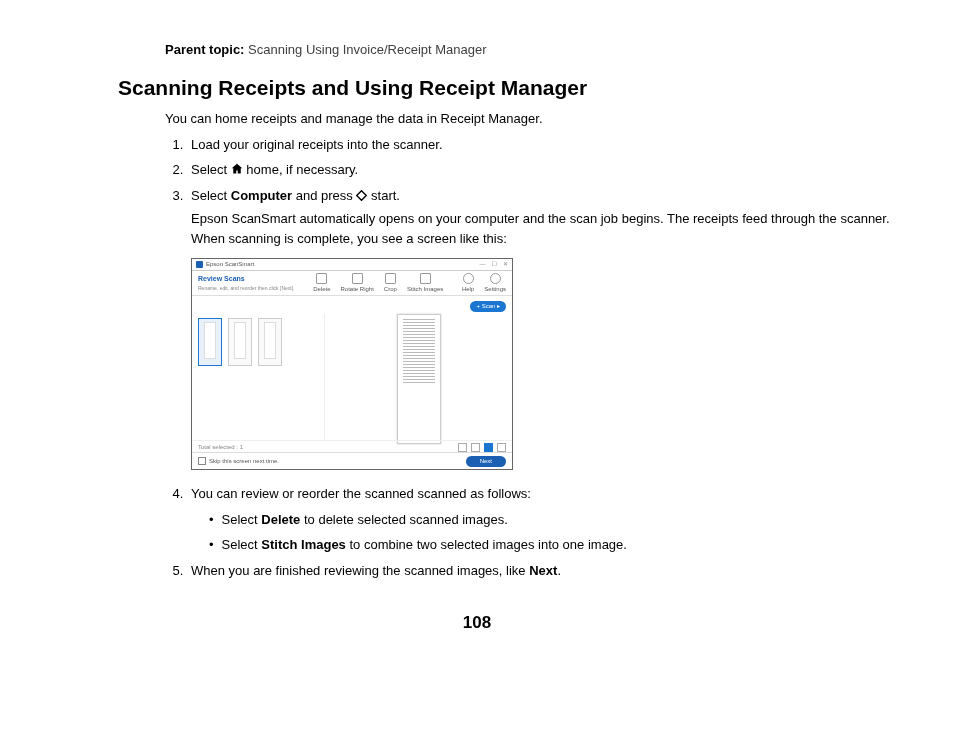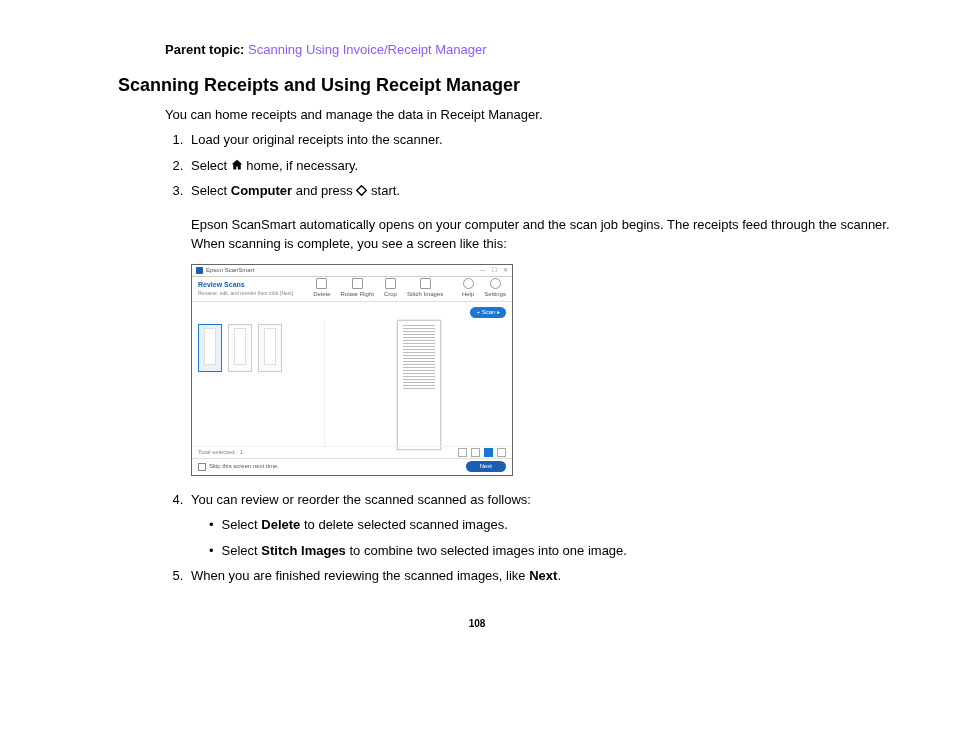--- a/index.html
+++ b/index.html
@@ -1,23 +1,23 @@
 <!DOCTYPE html>
 <html><head>
 <meta charset="utf-8">
 <style>
 body{font-family:Arial,Helvetica,sans-serif;font-size:13px;color:#000;margin:0;padding:40px 60px;line-height:1.5}
 .parent-topic{margin-left:105px;margin-bottom:10px}
 .parent-topic .label{font-weight:bold}
-.parent-topic a{color:#8b5cf6;text-decoration:none}
-h1{font-size:18px;font-weight:bold;margin:12px 0 6px 58px}
+.parent-topic a{color:#404040;text-decoration:none}
+h1{font-size:21px;font-weight:bold;margin:12px 0 6px 58px}
 .intro{margin-left:105px;margin-bottom:6px}
 ol{margin:0 0 0 105px;padding-left:22px}
 ol>li{margin-bottom:6px;padding-left:4px}
-.sub-para{margin-top:14px}
+.sub-para{margin-top:4px}
 .home-icon{display:inline-block;width:12px;height:12px;vertical-align:-1px}
 .start-icon{display:inline-block;width:11px;height:11px;vertical-align:-1px}
 ul.bullets{list-style:none;padding-left:18px;margin:6px 0}
 ul.bullets li{margin-bottom:6px}
 ul.bullets li::before{content:"•";margin-right:8px}
 .bold{font-weight:bold}
 .figure{border:1px solid #666;width:320px;height:210px;margin:10px 0 14px 0;background:#fff;position:relative;font-size:6px;color:#555}
 .fig-titlebar{height:11px;border-bottom:1px solid #ccc;display:flex;align-items:center;padding:0 4px;justify-content:space-between}
 .fig-e{width:7px;height:7px;background:#1b5fb3;border-radius:1px}
 .fig-winbtns{display:flex;gap:6px;color:#888}
@@ -38,21 +38,21 @@
 .fig-receipt{width:42px;height:128px;background:#fff;border:1px solid #ccc;box-shadow:0 0 2px rgba(0,0,0,.2)}
 .fig-receipt-lines{padding:4px 5px;display:flex;flex-direction:column;gap:2px}
 .fig-receipt-lines div{height:1px;background:#bbb}
 .fig-footer{position:absolute;bottom:16px;left:0;right:0;height:12px;border-top:1px solid #eee;display:flex;align-items:center;justify-content:space-between;padding:0 6px;color:#888}
 .fig-zoom{display:flex;gap:4px;align-items:center}
 .fig-zoom span{width:7px;height:7px;border:1px solid #aaa}
 .fig-bottom{position:absolute;bottom:0;left:0;right:0;height:16px;border-top:1px solid #ddd;display:flex;align-items:center;justify-content:space-between;padding:0 6px}
 .fig-skip{display:flex;align-items:center;gap:3px}
 .fig-chk{width:6px;height:6px;border:1px solid #888}
 .fig-next{background:#1b5fb3;color:#fff;border-radius:8px;padding:1px 14px;font-size:6px}
-.page-num{text-align:center;font-weight:bold;font-size:10px;margin-top:30px}
+.page-num{text-align:center;font-weight:bold;font-size:17px;margin-top:30px}
 </style>
 </head>
 <body>
 
 <div class="parent-topic">
   <span class="label">Parent topic:</span>
   <a href="#">Scanning Using Invoice/Receipt Manager</a>
 </div>
 
 <h1>Scanning Receipts and Using Receipt Manager</h1>

